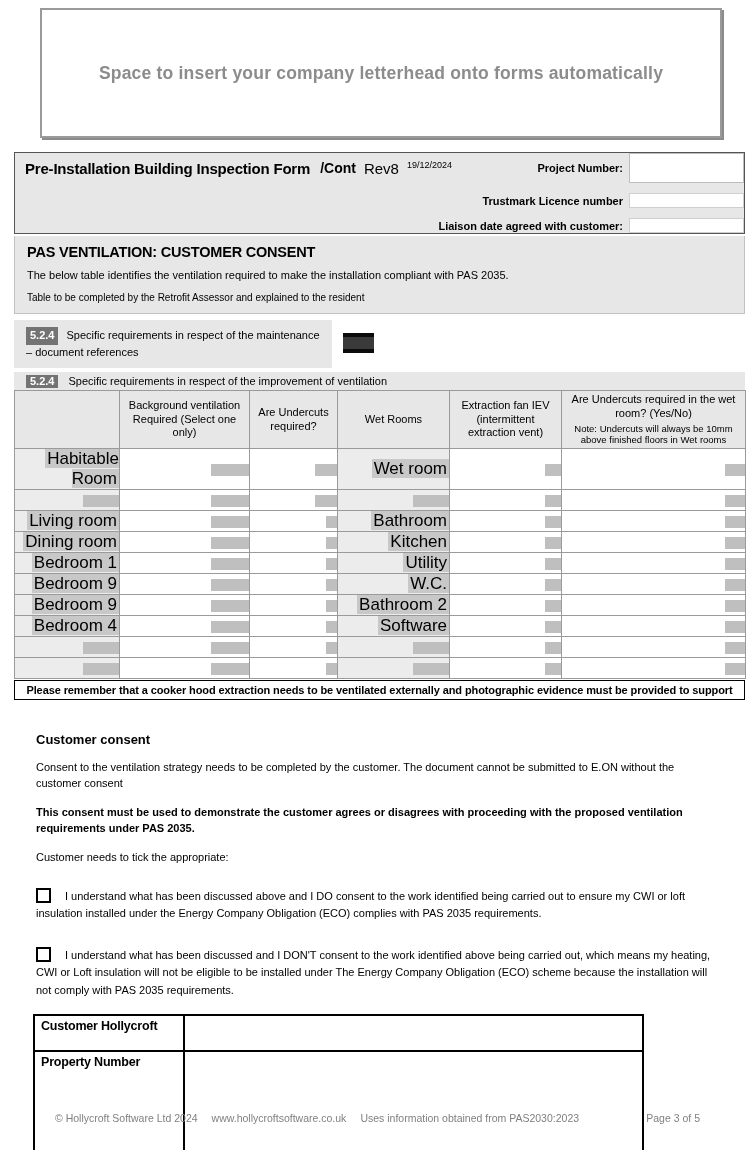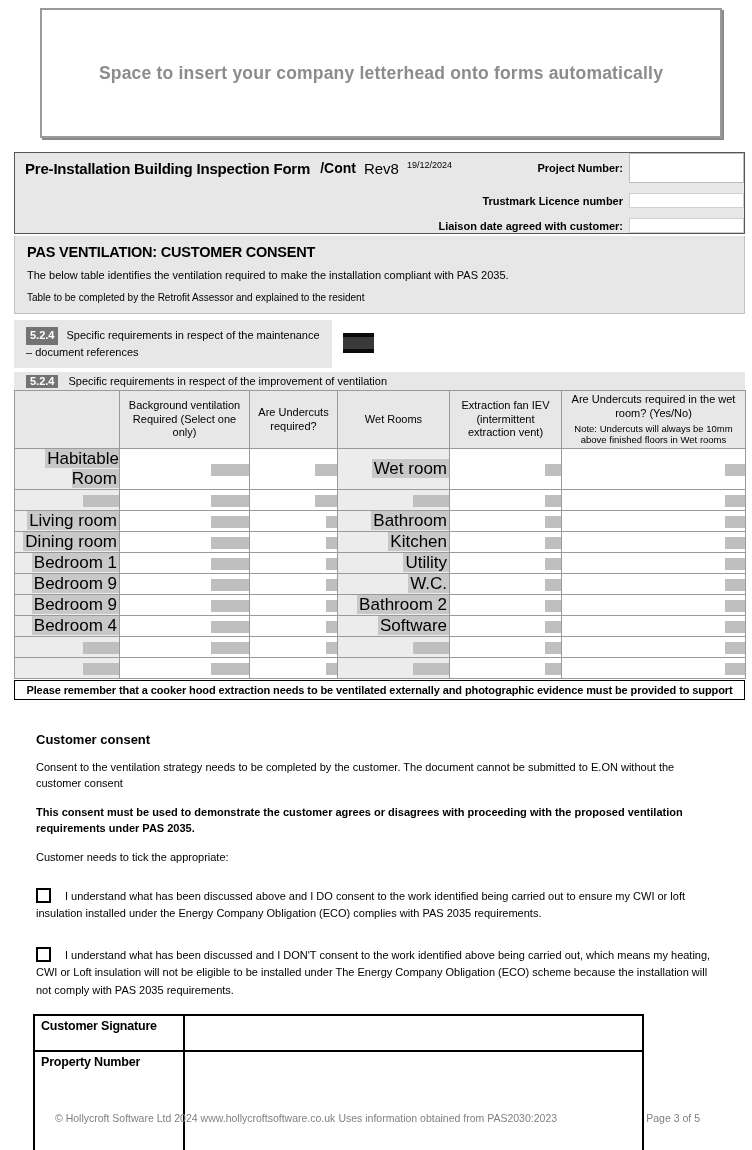--- a/index.html
+++ b/index.html
@@ -76,21 +76,21 @@
   
   table.sig { border-collapse:collapse; margin:14px 0 0 33px; width:611px; }
   table.sig td { border:2px solid #000; vertical-align:top; padding:3px 6px; }
   td.sig-label { width:150px; font-weight:bold; font-size:12.5px; letter-spacing:-0.2px; }
   tr.sig-row1 td { height:36px; }
   tr.sig-row2 td { height:102px; }
 
   
   .footer { position:absolute; left:0; bottom:26px; width:752px; display:flex;
     padding:0 52px 0 55px; font-size:10.5px; color:#808080; }
-  .footer .fgroup { display:flex; gap:3px; flex:1; }
+  .footer .fgroup { display:flex; gap:14px; flex:1; }
   .footer .fpage { white-space:nowrap; }
 </style>
 </head>
 <body>
 
 <div class="letterhead">
   <span>Space to insert your company letterhead onto forms automatically</span>
 </div>
 
 <div class="form-wrap">
@@ -259,21 +259,21 @@
   </div>
 
   <div class="option">
     <span class="checkbox"></span><span>I understand what has been discussed and I DON'T consent to the work identified above being carried out, which means my heating, CWI or Loft insulation will not be eligible to be installed under The Energy Company Obligation (ECO) scheme because the installation will not comply with PAS 2035 requirements.</span>
   </div>
 </div>
 
 <table class="sig">
   <tbody>
       <tr class="sig-row1">
-    <td class="sig-label">Customer Signature</td>
+    <td class="sig-label">Customer Hollycroft</td>
     <td></td>
   </tr>
   <tr class="sig-row2">
     <td class="sig-label">Property Number</td>
     <td></td>
   </tr>
 </tbody>
   </table>
 
 <div class="footer">

